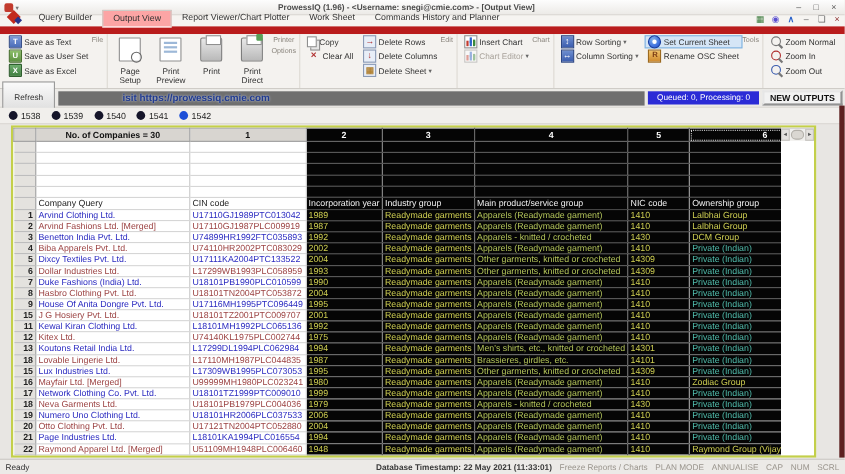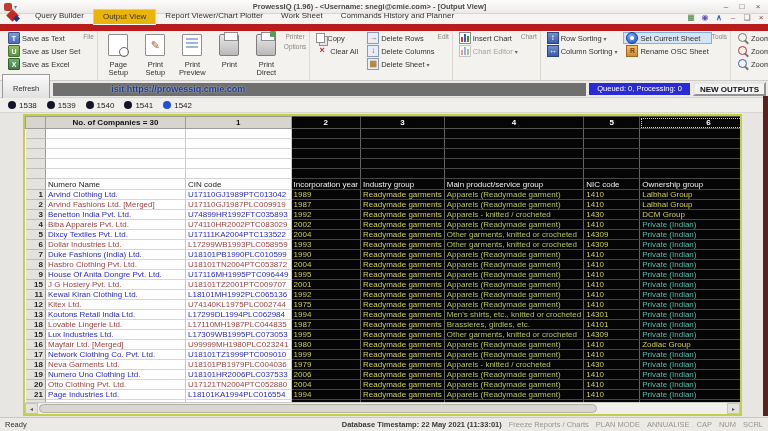--- a/index.html
+++ b/index.html
@@ -13,21 +13,21 @@
   .qat-arrow{font-size:6px;color:#777;margin-right:4px}
   .tb-title{flex:1;text-align:center;font-weight:bold;color:#4a4a4a;white-space:nowrap;overflow:hidden}
   .tb-btn{width:16px;text-align:center;font-size:8px;color:#555;cursor:default}
 
   
   .menubar{height:17px;background:#f6f4f1;display:flex;align-items:flex-end;border-bottom:7px solid #b91c1c;padding:0 2px}
   .logo{width:24px;height:15px;position:relative}
   .logo::before{content:"";position:absolute;left:6px;top:2px;width:9px;height:9px;background:#c22a1f;transform:rotate(45deg)}
   .logo::after{content:"";position:absolute;left:12px;top:7px;width:5px;height:5px;background:#27348b;transform:rotate(45deg)}
   .mtab{padding:2px 9px 3px;font-size:8px;color:#333;white-space:nowrap}
-  .mtab.active{background:#eab308;border:1px solid #cfccc7;border-bottom:1px solid #fff;margin-bottom:-1px}
+  .mtab.active{background:#fca5a5;border:1px solid #cfccc7;border-bottom:1px solid #fff;margin-bottom:-1px}
   .menu-right{margin-left:auto;display:flex;align-items:center;gap:4px;padding-bottom:2px}
   .mi{font-size:8px;color:#666;width:10px;text-align:center}
   .mi.grid-g{color:#3c7a3c}.mi.help-b{color:#5a4fd0}.mi.chev{color:#2a62c9;font-weight:bold}
   .mi.close-x{color:#8a2b2b}
 
   
   .ribbon{height:50px;background:#f4f2ef;display:flex;border-bottom:1px solid #cfccc7;padding-left:2px}
   .rgroup{display:flex;flex-direction:row;border-right:1px solid #ddd9d3;padding:1px 3px 0}
   .rgroup-items{flex:1;display:flex;align-items:flex-start;gap:3px}
   .rgroup-label{height:10px;text-align:center;font-size:6.5px;color:#8a857d;line-height:10px}
@@ -81,21 +81,21 @@
   .queued{background:#2b2bd6;color:#fff;font-size:7.5px;padding:0 8px;height:12px;line-height:12px;white-space:nowrap}
   .newoutputs{border:2px outset #e6e6e6;background:#f2f2f2;font-weight:bold;font-size:8px;padding:0 5px;height:14px;line-height:11px;color:#111;white-space:nowrap}
 
   
   .sheettabs{height:15px;background:#f1efec;display:flex;align-items:center;gap:10px;padding-left:8px;border-bottom:1px solid #d8d5d0;font-size:8px;color:#222}
   .stab{display:flex;align-items:center;gap:3px}
   .sdot{width:8px;height:8px;border-radius:50%;background:#15152a;color:#fff;font-size:5.5px;line-height:8px;text-align:center}
   .stab.active .sdot{background:#1d4fd7}
 
   
-  .gridwrap{flex:1;margin:1px 26px 1px 23px;border:2px solid #c3cf4a;background:#fff;display:flex;flex-direction:column;overflow:hidden}
+  .gridwrap{flex:1;margin:1px 26px 1px 10px;border:2px solid #c3cf4a;background:#fff;display:flex;flex-direction:row;overflow:hidden}
   .gridmain{flex:1;display:flex;overflow:hidden}
   table{border-collapse:collapse;table-layout:fixed;flex:none}
   td{font-size:8px;line-height:9px;padding:0 2px;white-space:nowrap;overflow:hidden;border-right:1px solid #c9c9c9;border-bottom:1px solid #d6d6d6;height:10px;color:#222}
   tr.hdr td{background:#d8d5d0;font-weight:bold;text-align:center;border:1px solid #9c9c9c;height:12px;color:#111}
   tr.hdr td.black{background:#050505;color:#fff;border-color:#555}
   tr.hdr td.dotted{outline:1px dotted #cfcfcf;outline-offset:-2px}
   td.rn{background:#e4e2de;text-align:right;font-weight:bold;border-right:1px solid #9c9c9c;border-bottom:1px solid #bdbdbd;color:#222}
   td.black{background:#050505;border-right:1px solid #636363;border-bottom:1px solid #454545}
   tr.fieldrow td{font-size:8px;height:11px}
   tr.fieldrow td.black{color:#f0f0f0}
@@ -165,24 +165,20 @@
           </div>
         </div>
         <div class="rgroup-label">File</div>
       </div>
       <div class="rgroup">
         <div class="rgroup-items">
           <div class="rcol rrow">
             <div class="rbtn large">
               <span class="ic ic-page-setup"></span>
               <span>Page Setup</span>
-            </div>
-            <div class="rbtn large">
-              <span class="ic ic-print-setup"></span>
-              <span>Print Setup</span>
             </div>
             <div class="rbtn large">
               <span class="ic ic-print-preview"></span>
               <span>Print Preview</span>
             </div>
             <div class="rbtn large">
               <span class="ic ic-print"></span>
               <span>Print</span>
             </div>
             <div class="rbtn large">
@@ -389,21 +385,21 @@
               <td></td>
               <td></td>
               <td class="black"></td>
               <td class="black"></td>
               <td class="black"></td>
               <td class="black"></td>
               <td class="black"></td>
             </tr>
             <tr class="fieldrow">
               <td class="rn"></td>
-              <td>Numero Name</td>
+              <td>Company Query</td>
               <td>CIN code</td>
               <td class="black">Incorporation year</td>
               <td class="black">Industry group</td>
               <td class="black">Main product/service group</td>
               <td class="black">NIC code</td>
               <td class="black">Ownership group</td>
             </tr>
             <tr>
               <td class="rn">1</td>
               <td class="c-blue">Arvind Clothing Ltd.</td>

